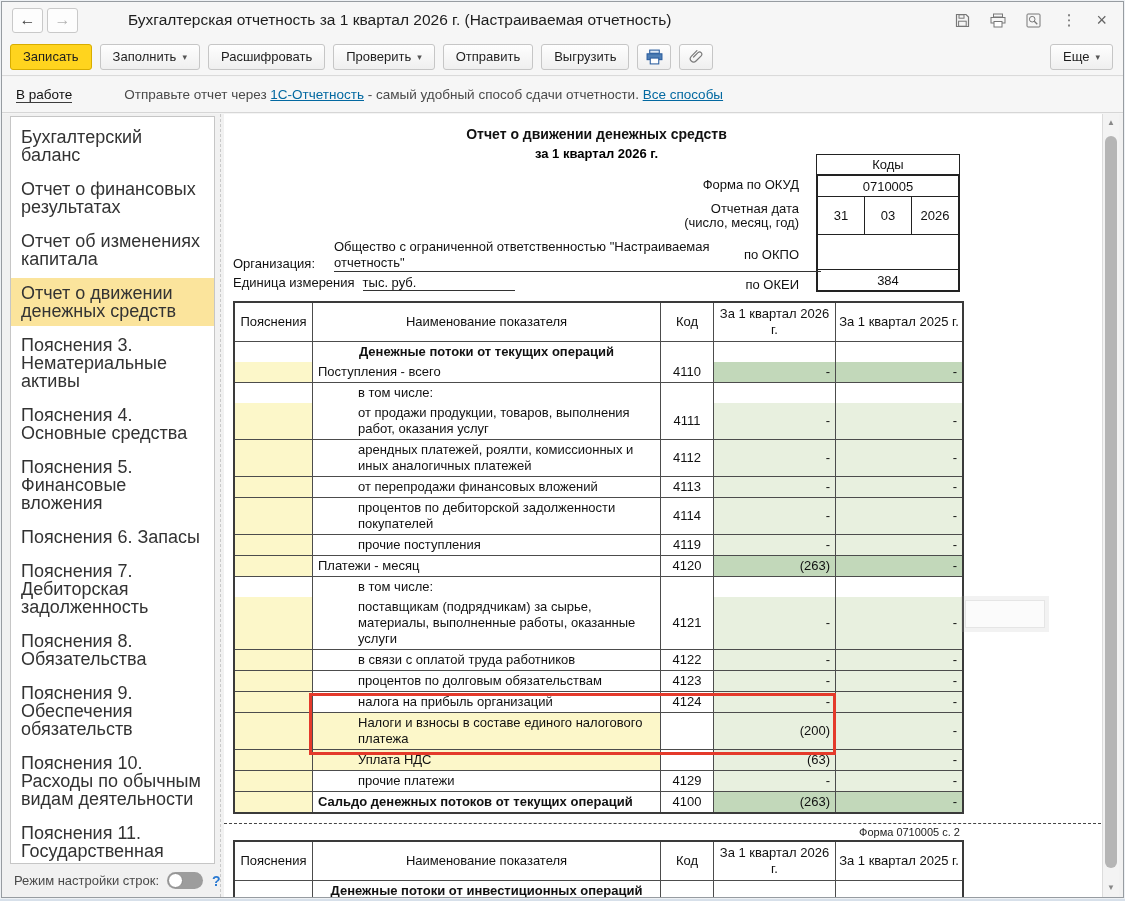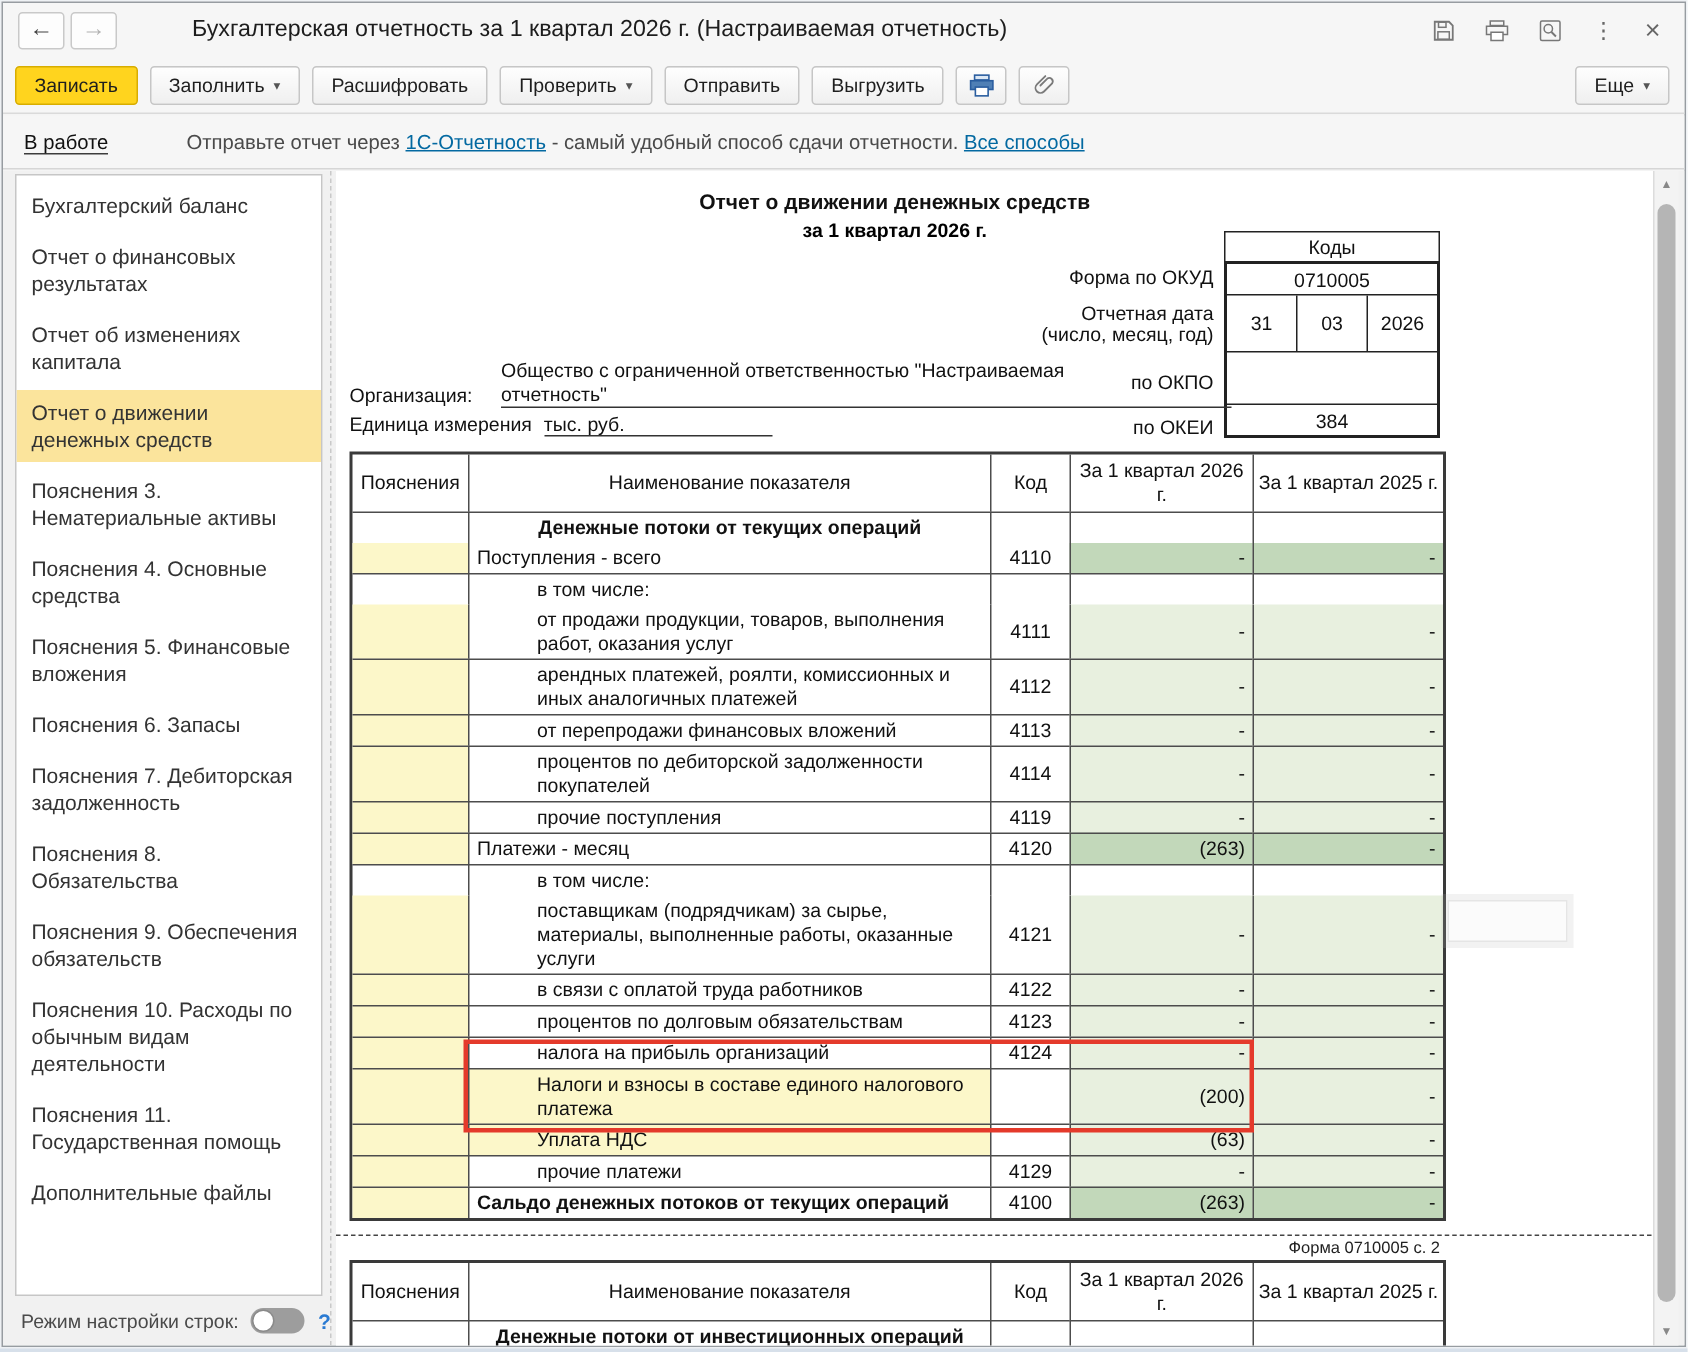--- a/index.html
+++ b/index.html
@@ -28,37 +28,37 @@
 
   
   .statusbar { position: absolute; left: 0; top: 75px; right: 0; height: 36px; background: #f6f6f6; border-bottom: 1px solid #d6d6d6; display: flex; align-items: center; font-size: 13.5px; }
   .status-state { margin-left: 14px; color: #111; border-bottom: 1px solid #3c3c3c; cursor: pointer; padding-bottom: 0; }
   .status-msg { margin-left: 52px; color: #4a4a4a; }
   .lnk { color: #0369a1; text-decoration: underline; cursor: pointer; }
 
   
   .main { position: absolute; left: 0; top: 112px; right: 0; bottom: 0; background: #f1f1f1; }
   .sidebar { position: absolute; left: 8px; top: 2px; width: 205px; height: 748px; background: #fff; border: 1px solid #c6c6c6; padding-top: 5px; overflow: hidden; }
-  .sb-item { padding: 6px 10px; margin-bottom: 4px; font-size: 14px; line-height: 18px; color: #333; cursor: pointer; }
+  .sb-item { padding: 6px 10px; margin-bottom: 4px; font-size: 18px; line-height: 18px; color: #333; cursor: pointer; }
   .sb-item.active { background: #fbe49c; }
   .splitter { position: absolute; left: 218px; top: 0; bottom: 0; border-left: 1px dashed #c9c9c9; }
 
   .toggle-row { position: absolute; left: 12px; top: 758px; display: flex; align-items: center; font-size: 13px; color: #4a4a4a; }
   .switch { width: 36px; height: 17px; border-radius: 9px; background: #9d9d9d; margin-left: 8px; position: relative; cursor: pointer; }
   .knob { position: absolute; left: 1px; top: 1px; width: 15px; height: 15px; border-radius: 50%; background: #fff; border: 1px solid #8a8a8a; }
   .help { color: #2a7ad2; font-weight: bold; margin-left: 9px; font-size: 14px; cursor: pointer; }
 
   
   .content { position: absolute; left: 222px; top: 0; width: 878px; height: 784px; background: #fff; overflow: hidden; }
   .form { padding: 12px 0 0 9px; width: 736px; }
   .f-title { width: 727px; text-align: center; font-weight: bold; font-size: 14px; color: #111; }
   .f-sub { width: 727px; text-align: center; font-weight: bold; font-size: 13px; margin-top: 4px; }
   .head-grid { position: relative; height: 132px; margin-top: 2px; width: 727px; font-size: 13px; color: #111; }
   .codes { position: absolute; right: 0; top: -9px; display: flex; }
-  .codes-labels { display: flex; flex-direction: column; padding-right: 7px; }
+  .codes-labels { display: flex; flex-direction: column; padding-right: 17px; }
   .codes-labels .cl { display: flex; flex-direction: column; align-items: flex-end; justify-content: center; text-align: right; line-height: 14px; }
   .codes-col { width: 144px; }
   .kody { border: 1px solid #222; border-bottom: none; height: 20px; display: flex; align-items: center; justify-content: center; }
   .codes-box { border: 2px solid #222; }
   .cb-row { display: flex; align-items: center; justify-content: center; border-top: 1px solid #222; }
   .cb-row:first-child { border-top: none; }
   .date-cell { flex: 1; height: 100%; display: flex; align-items: center; justify-content: center; border-left: 1px solid #222; }
   .date-cell:first-child { border-left: none; }
   .org { position: absolute; left: 0; bottom: 4px; width: 600px; }
   .org-row { display: flex; }

